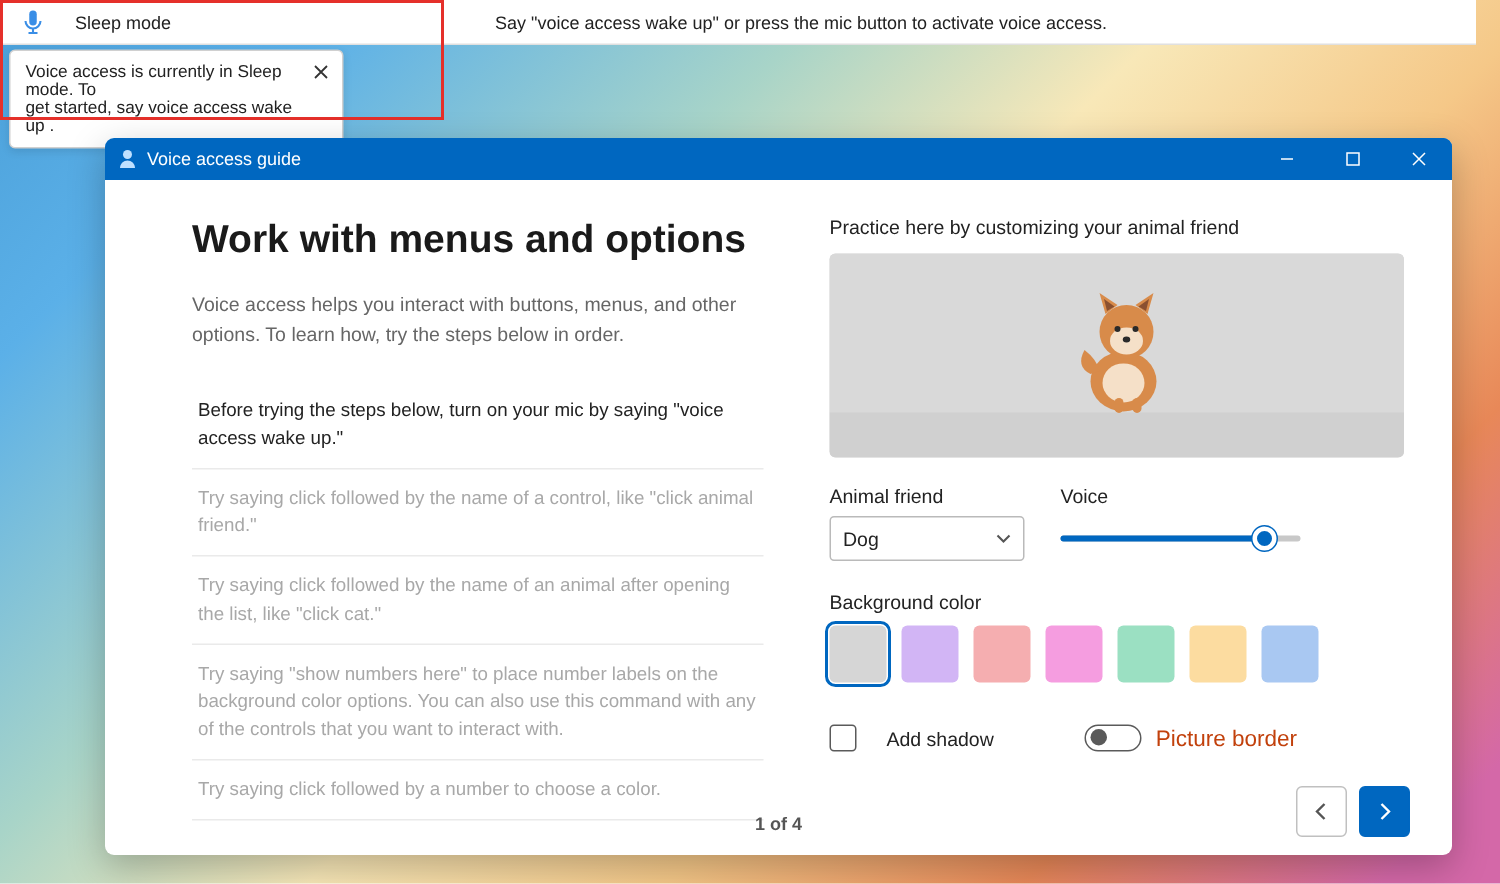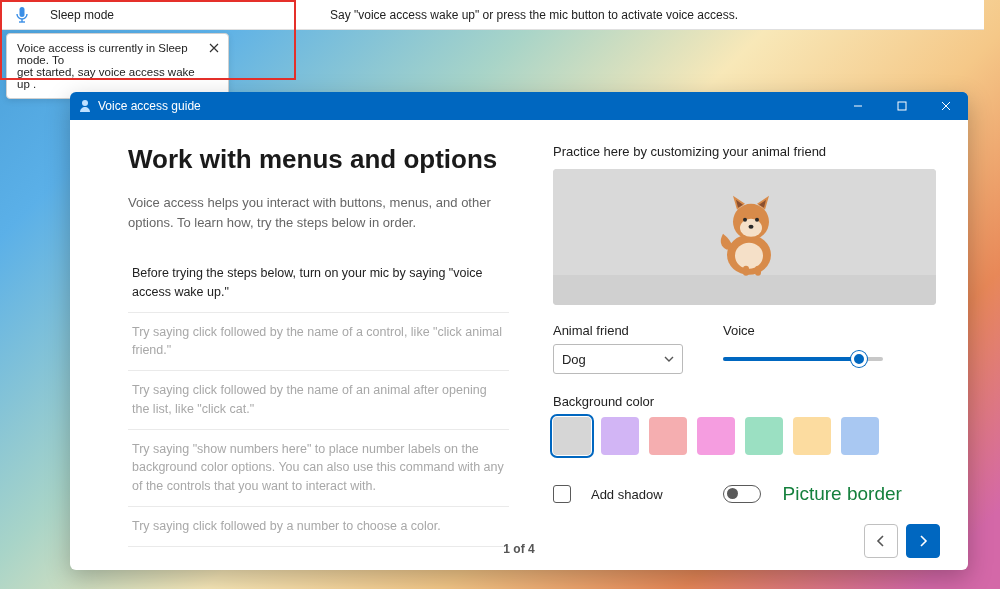--- a/index.html
+++ b/index.html
@@ -67,41 +67,41 @@
   .page-indicator { position:absolute; bottom: 14px; left: 50%; transform:translateX(-50%); font-size:12px; color:#555;font-weight:bold; }
 
   .practice-label { font-size:13px; color:#222; margin-bottom:10px; }
   .canvas {
     width: 100%; height: 136px; background:#d6d6d6; border-radius:4px; position:relative; overflow:hidden;
   }
   .canvas .floor { position:absolute; bottom:0; left:0; right:0; height:30px; background:#d0d0d0; }
   .canvas .sky { position:absolute; top:0; left:0; right:0; bottom:30px; background:#d9d9d9; }
   .animal { position:absolute; left:50%; top:50%; transform:translate(-50%,-55%); }
 
-  .controls-row { display:flex; gap: 40px; margin-top: 18px; }
+  .controls-row { display:flex; gap: 24px; margin-top: 18px; }
   .control-group { display:flex; flex-direction:column; gap:6px; }
   .control-label { font-size:13px; color:#222; }
 
   .dropdown { width: 130px; height:30px; border:1px solid #bababa; border-radius:3px; background:#fff;
     display:flex; align-items:center; padding:0 8px; font-size:13px; color:#222; justify-content:space-between; cursor:pointer; }
 
   .slider-wrap { position:relative; width: 160px; height:30px; display:flex; align-items:center; }
   .slider-track { position:absolute; height:4px; background:#c8c8c8; width:100%; border-radius:2px; }
   .slider-fill { position:absolute; height:4px; background:#0067c0; width:85%; border-radius:2px; }
   .slider-thumb { position:absolute; left:85%; width:16px; height:16px; background:#0067c0; border:3px solid #fff; border-radius:50%; transform:translateX(-50%); box-shadow:0 0 0 1px #0067c0; }
 
   .bg-label { font-size:13px; color:#222; margin-top: 20px; margin-bottom:8px; }
   .swatches { display:flex; gap:10px; }
   .swatch { width:38px; height:38px; border-radius:4px; cursor:pointer; }
   .swatch.selected { outline:2px solid #0067c0; outline-offset:1px; }
 
   .toggle-row { display:flex; align-items:center; margin-top: 28px; gap: 60px; }
   .chk-wrap { display:flex; align-items:center; gap:20px; font-size:13px; color:#222; }
   .chk { width:18px; height:18px; border:1.5px solid #5a5a5a; border-radius:3px; }
-  .toggle-wrap { display:flex; align-items:center; gap:22px; font-size:19px; color:#15803d; }
+  .toggle-wrap { display:flex; align-items:center; gap:10px; font-size:15px; color:#c2410c; }
   .toggle { width:38px; height:18px; border:1.5px solid #5a5a5a; border-radius:10px; position:relative; }
   .toggle-knob { position:absolute; width:11px; height:11px; background:#5a5a5a; border-radius:50%; left:3px; top:2px; }
 
   .nav-btns { position:absolute; right: 28px; bottom: 12px; display:flex; gap:8px; }
   .nav-btn { width:34px; height:34px; border:1px solid #c0c0c0; border-radius:4px; background:#fff;
     display:flex; align-items:center; justify-content:center; cursor:pointer; font-size:14px; }
   .nav-btn.next { background:#0067c0; border-color:#0067c0; color:#fff; }
 </style>
 </head>
 <body>

